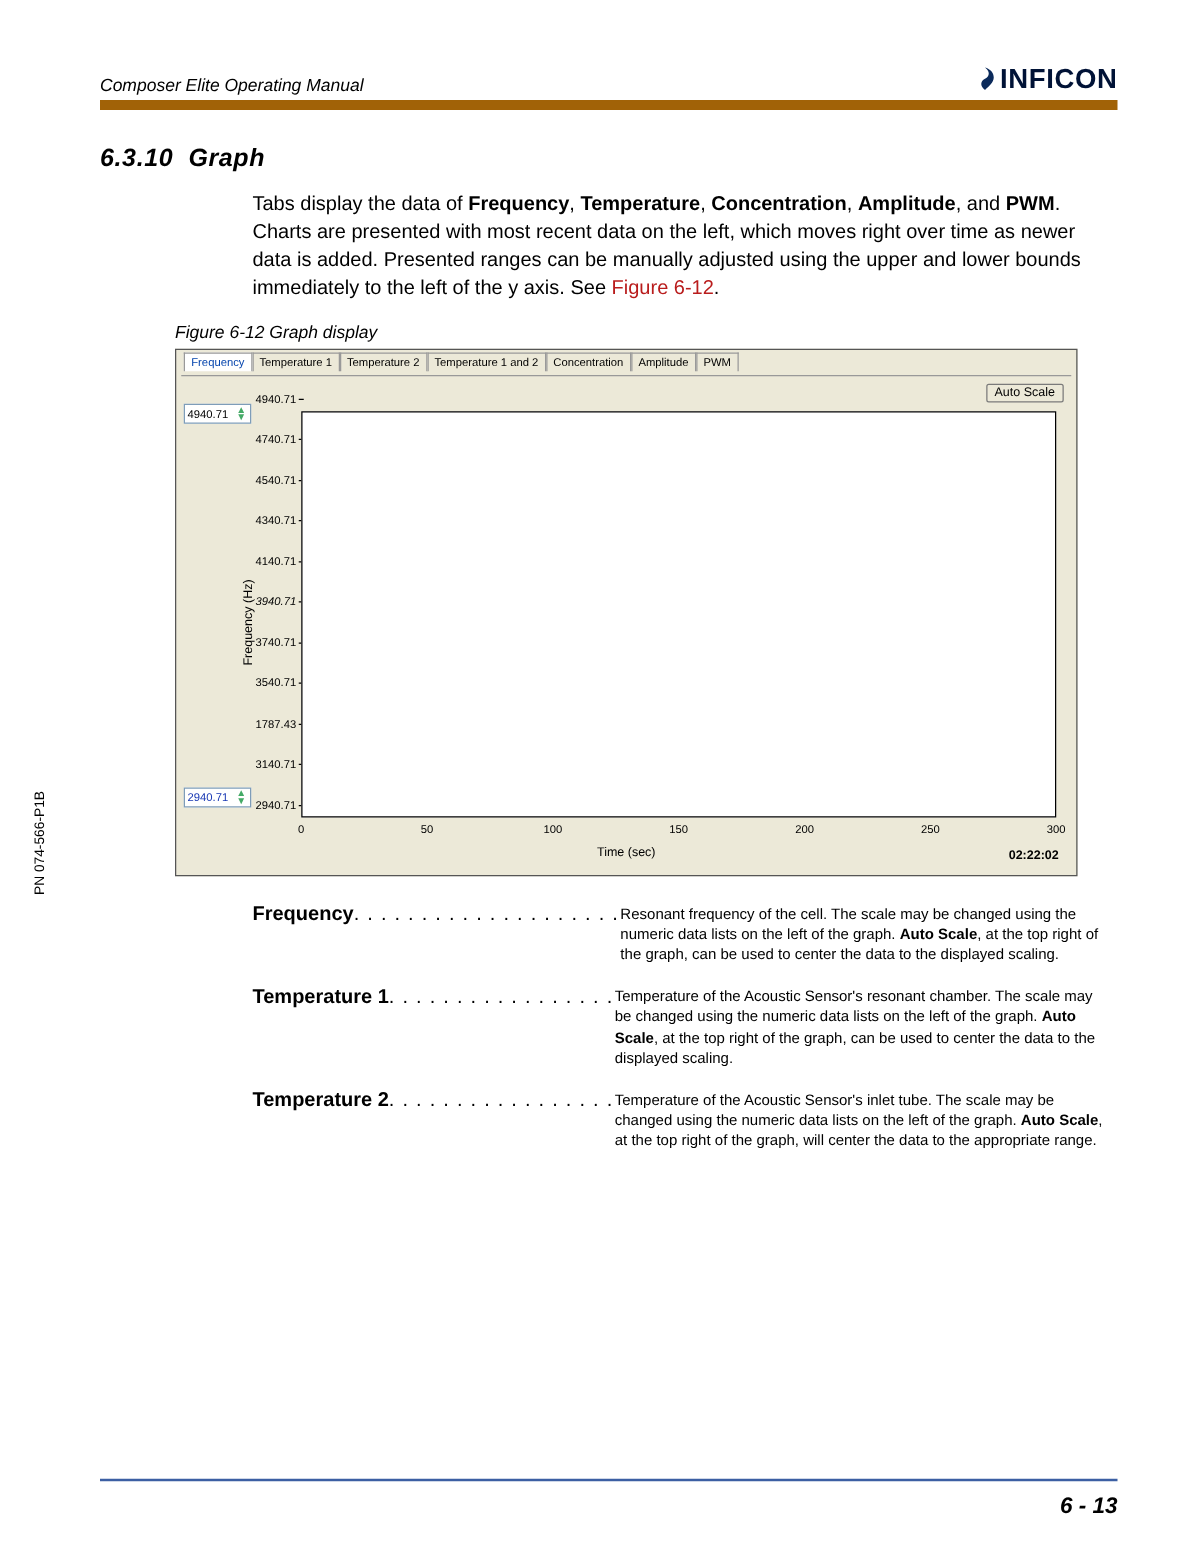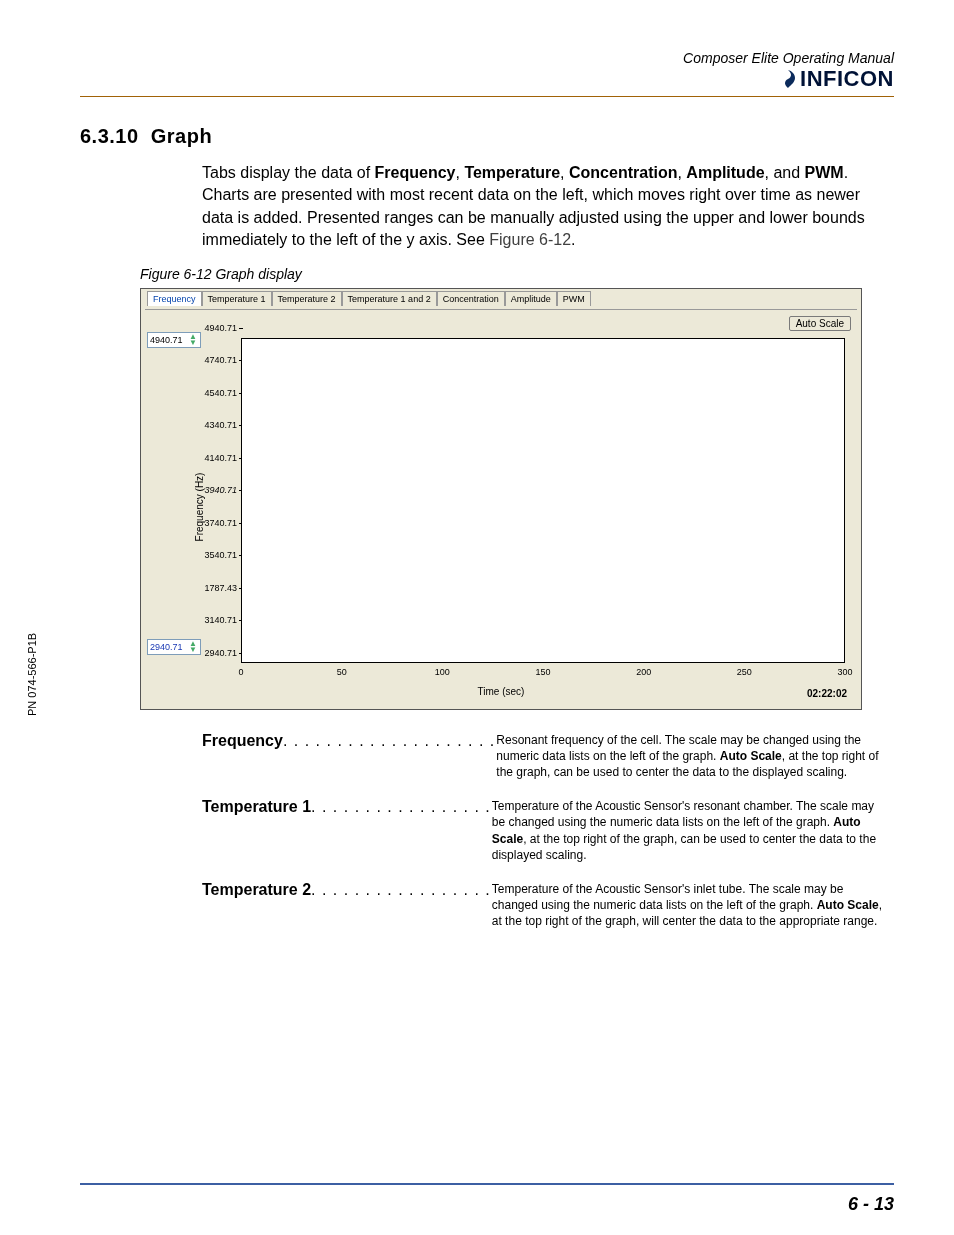--- a/index.html
+++ b/index.html
@@ -16,53 +16,53 @@
   .page {
     padding: 50px 60px 30px 80px;
     position: relative;
     height: 100%;
     box-sizing: border-box;
   }
   .header-row {
     display: flex;
     justify-content: space-between;
     align-items: flex-end;
-    border-bottom: 1px solid #a16207;
+    border-bottom: 8px solid #a16207;
     padding-bottom: 4px;
     margin-bottom: 28px;
-    flex-direction: column;
   }
   .manual-title {
     font-style: italic;
     font-size: 14px;
     color: #000;
   }
   .logo {
     display: flex;
     align-items: center;
     font-weight: bold;
     font-size: 22px;
     color: #001236;
     letter-spacing: 0.5px;
   }
   .logo svg { margin-right: 2px; }
   .section-heading {
+    font-style: italic;
     font-weight: bold;
     font-size: 20px;
     margin-bottom: 14px;
     letter-spacing: 0.5px;
   }
   .body-text {
     margin-left: 122px;
     margin-right: 4px;
     font-size: 16px;
     line-height: 1.4;
   }
   .body-text b { font-weight: bold; }
-  .fig-link { color: #404040; }
+  .fig-link { color: #b91c1c; }
   .figure-caption {
     margin-top: 14px;
     font-style: italic;
     font-weight: normal;
     font-size: 14px;
     margin-left: 60px;
     margin-bottom: 6px;
   }
   .chart-frame {
     margin-left: 60px;

